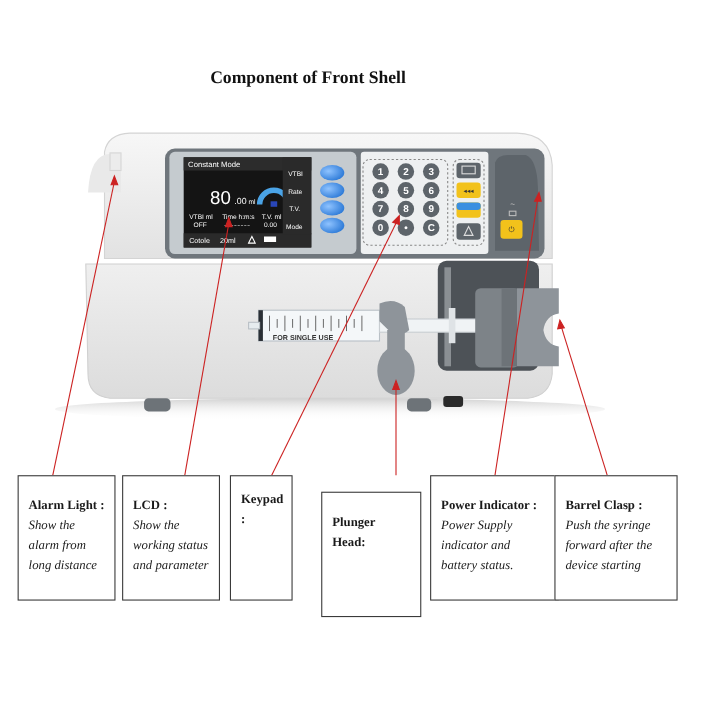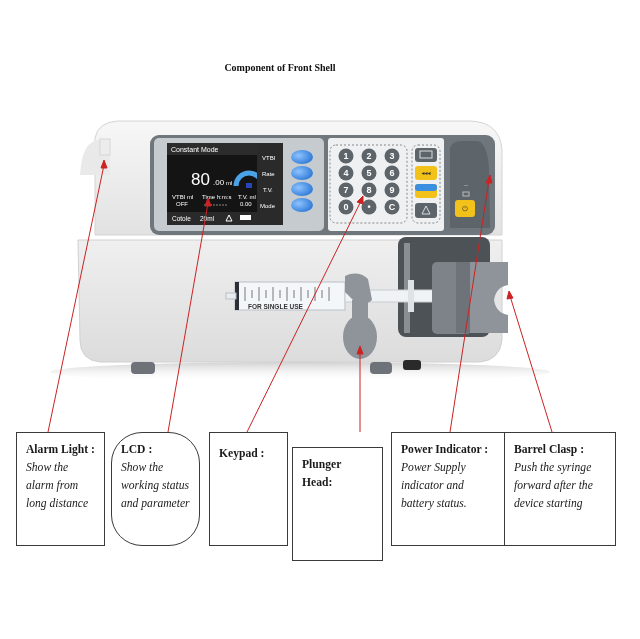--- a/index.html
+++ b/index.html
@@ -1,19 +1,19 @@
 <!DOCTYPE html>
 <html><head>
 <meta charset="utf-8">
 <style>
   html, body { margin:0; padding:0; background:#ffffff; }
   body { width:640px; height:639px; position:relative; overflow:hidden; font-family:"Liberation Serif", serif; }
-  .title { position:absolute; left:0; top:62px; width:560px; text-align:center; font-weight:bold; font-size:10px; color:#111; }
+  .title { position:absolute; left:0; top:62px; width:560px; text-align:center; font-weight:bold; font-size:16px; color:#111; }
   svg.full { position:absolute; left:0; top:0; width:640px; height:639px; }
-  .box { position:absolute; top:432px; height:114px; border:1px solid #3a3a3a; background:#fff; box-sizing:border-box; padding:8px 8px 0 9px; font-size:11.6px; line-height:18px; color:#1a1a1a; }
+  .box { position:absolute; top:432px; height:114px; border:1px solid #3a3a3a; background:#fff; box-sizing:border-box; padding:18px 8px 0 9px; font-size:11.6px; line-height:18px; color:#1a1a1a; }
   .box .h { font-weight:bold; display:block; }
   .box .d { display:block;font-style:italic; }
   .lcd-txt { font-family:"Liberation Sans", sans-serif; fill:#fff; }
   .key-txt { font-family:"Liberation Sans", sans-serif; fill:#fff; font-weight:bold; }
 </style>
 </head>
 <body>
 
 <div class="title">Component of Front Shell</div>
 
@@ -197,25 +197,25 @@
     <path d="M490,175 L486,183 L492,183 Z"></path>
     <line x1="552" y1="432" x2="510" y2="296"></line>
     <path d="M509,291 L507,299 L513,298 Z"></path>
   </g>
 </svg>
 
 <div class="box" style="left:16px; width:89px;">
   <span class="h">Alarm Light :</span>
   <span class="d">Show the alarm from long distance</span>
 </div>
-<div class="box" style="left:111px; width:89px;border-radius:31px;">
+<div class="box" style="left:111px; width:89px;">
   <span class="h">LCD :</span>
   <span class="d">Show the working status and parameter</span>
 </div>
-<div class="box" style="left:209px; width:79px; padding-top:12px;">
+<div class="box" style="left:209px; width:57px; padding-top:12px;">
   <span class="h">Keypad :</span>
 </div>
 <div class="box" style="left:292px; width:91px;margin-top:15px;">
   <span class="h">Plunger Head:</span>
 </div>
 <div class="box" style="left:391px; width:117px;">
   <span class="h">Power Indicator :</span>
   <span class="d">Power Supply indicator and battery status.</span>
 </div>
 <div class="box" style="left:504px; width:112px;">

